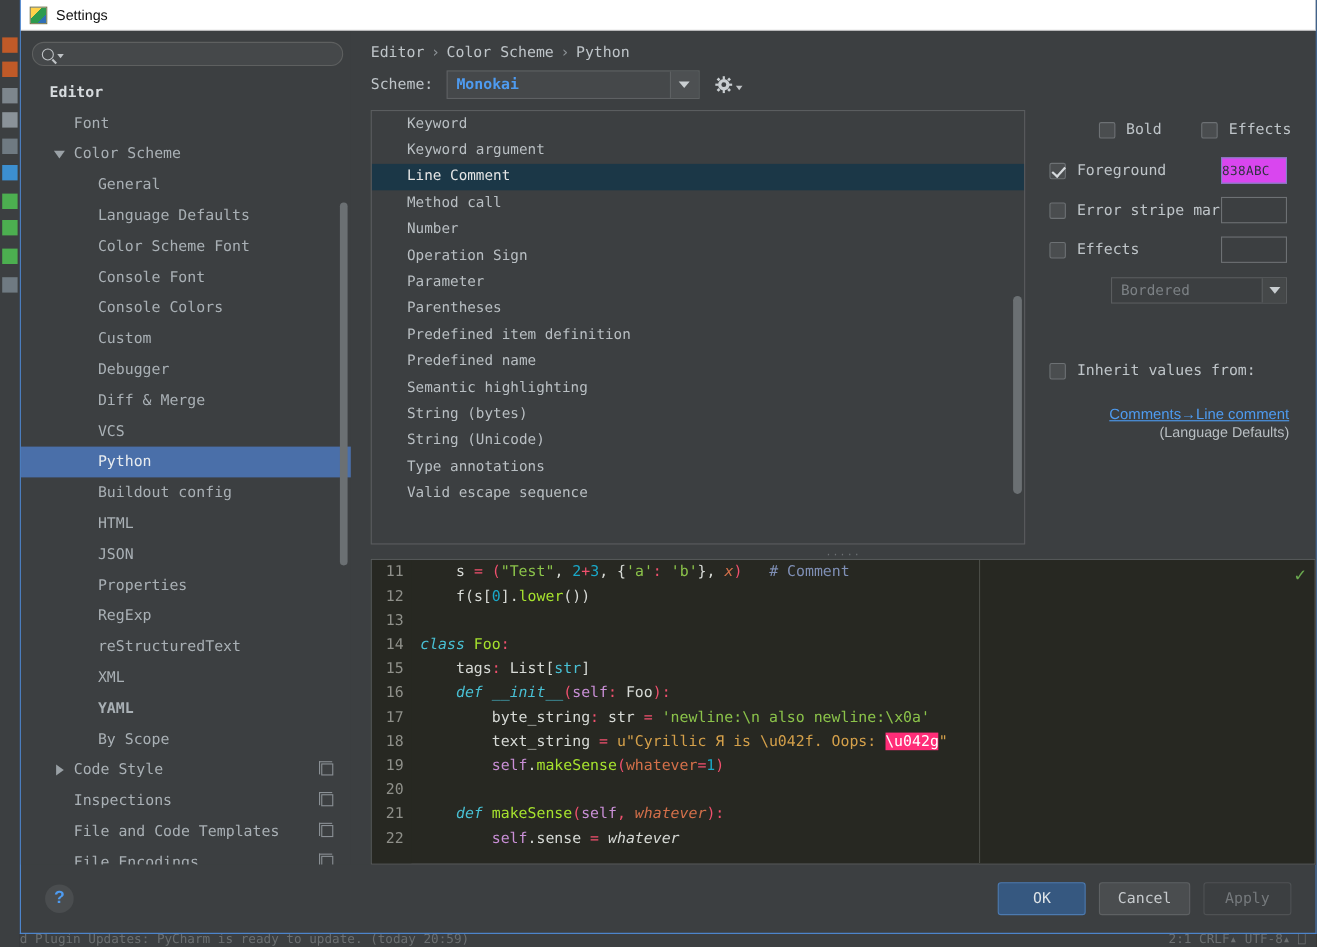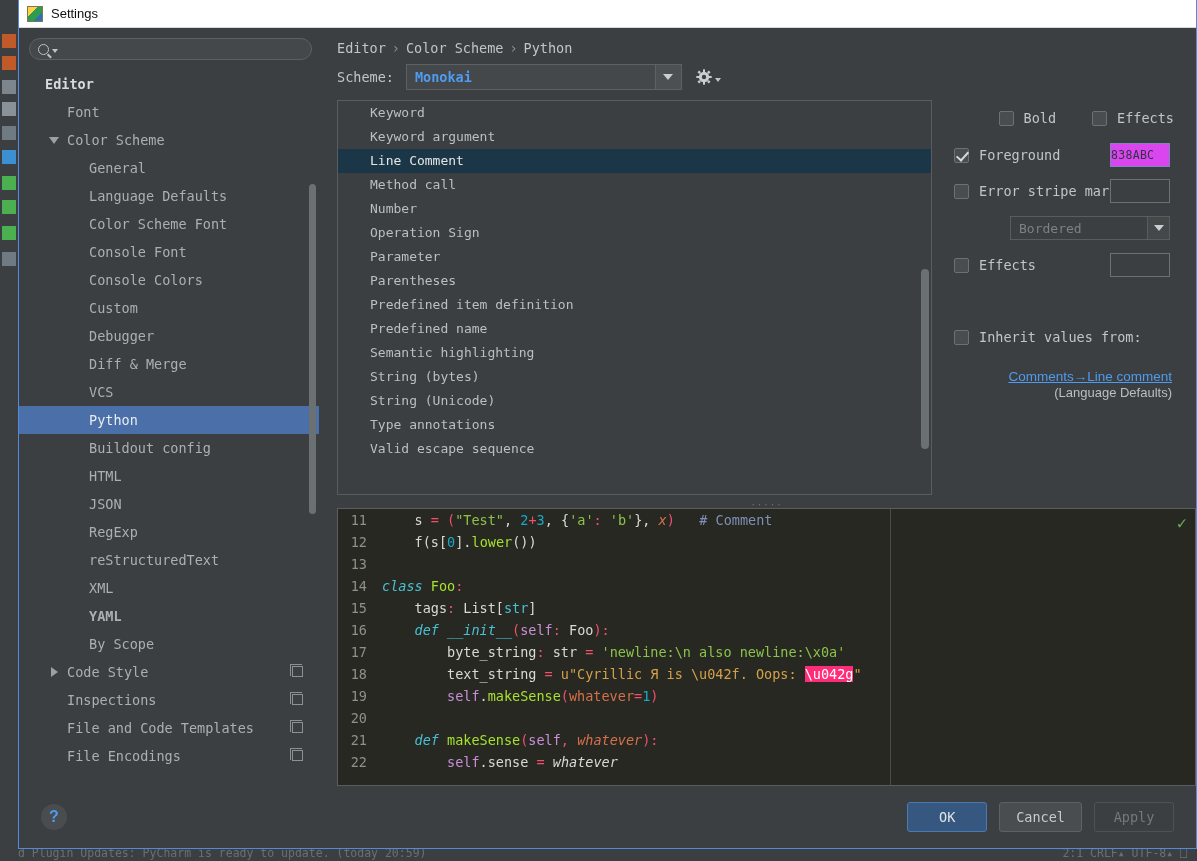--- a/index.html
+++ b/index.html
@@ -83,21 +83,21 @@
                       border:1px solid #8a9095; border-right:none; border-bottom:none; }
   .tree-sb { position:absolute; right:3px; width:7px; background:#6b7073; border-radius:4px; }
 
   
   .content { flex:1 1 auto; display:flex; flex-direction:column; min-width:0; background:#3c3f41; padding:0 0 0 0; }
   .breadcrumb { padding:12px 0 8px 18px; color:#bfc5c9; font-size:13.5px; }
   .breadcrumb .sep { color:#8b9195; margin:0 6px; }
 
   .scheme-row { display:flex; align-items:center; padding:0 0 10px 18px; }
   .scheme-label { color:#bfc5c9; font-size:13.5px; margin-right:12px; }
-  .combo { width:276px; height:26px; border:1px solid #5e6163; background:#45484a; display:flex; align-items:center; }
+  .combo { width:230px; height:26px; border:1px solid #5e6163; background:#45484a; display:flex; align-items:center; }
   .combo .val { flex:1 1 auto; padding-left:8px; color:#4e9bf0; font-size:13.5px; font-weight:bold; white-space:nowrap; overflow:hidden; }
   .combo .arrow { width:26px; height:24px; background:#4d5052; border-left:1px solid #5e6163;
                   display:flex; align-items:center; justify-content:center; }
   .arrow-dn { width:0;height:0;border-left:5px solid transparent;border-right:5px solid transparent;
               border-top:6px solid #c9ced1; }
   .gear-btn { margin-left:14px; display:flex; align-items:center; }
   .gear { width:16px; height:16px; position:relative; }
   .gear svg { display:block; }
 
   .mid { flex:1 1 auto; display:flex; min-height:0; padding:0 0 0 18px; }
@@ -285,20 +285,24 @@
               <span class="tw" style="margin-left: 50px;"></span>
               <span style="margin-left: 6px;">Buildout config</span>
             </div>
             <div class="tnode">
               <span class="tw" style="margin-left: 50px;"></span>
               <span style="margin-left: 6px;">HTML</span>
             </div>
             <div class="tnode">
               <span class="tw" style="margin-left: 50px;"></span>
               <span style="margin-left: 6px;">JSON</span>
+            </div>
+            <div class="tnode">
+              <span class="tw" style="margin-left: 50px;"></span>
+              <span style="margin-left: 6px;">Properties</span>
             </div>
             <div class="tnode">
               <span class="tw" style="margin-left: 50px;"></span>
               <span style="margin-left: 6px;">RegExp</span>
             </div>
             <div class="tnode">
               <span class="tw" style="margin-left: 50px;"></span>
               <span style="margin-left: 6px;">reStructuredText</span>
             </div>
             <div class="tnode">
@@ -410,33 +414,33 @@
               <span class="swatchbox filled">838ABC</span>
             </div>
 
 
             <div class="cbrow">
               <span class="cb"></span>
               <span class="cblabel">Error stripe mark</span>
               <span class="swatchbox"></span>
             </div>
 
+            <div class="cbrow">
+              <span class="cb"></span>
+              <span class="cblabel">Effects</span>
+              <span class="swatchbox"></span>
+            </div>
+
             <div class="cbrow" style="height:32px;">
               <span class="effect-combo">
                 <span class="val">Bordered</span>
                 <span class="arrow">
                     <span class="arrow-dn"></span>
                   </span>
               </span>
-            </div>
-
-            <div class="cbrow">
-              <span class="cb"></span>
-              <span class="cblabel">Effects</span>
-              <span class="swatchbox"></span>
             </div>
 
             <div class="cbrow" style="margin-top:42px;">
               <span class="cb"></span>
               <span class="cblabel">Inherit values from:</span>
             </div>
 
             <div style="text-align:right; padding-right:24px; margin-top:14px;">
               <div><a class="inh-link" href="#">Comments→Line comment</a></div>
               <div class="inh-sub">(Language Defaults)</div>

